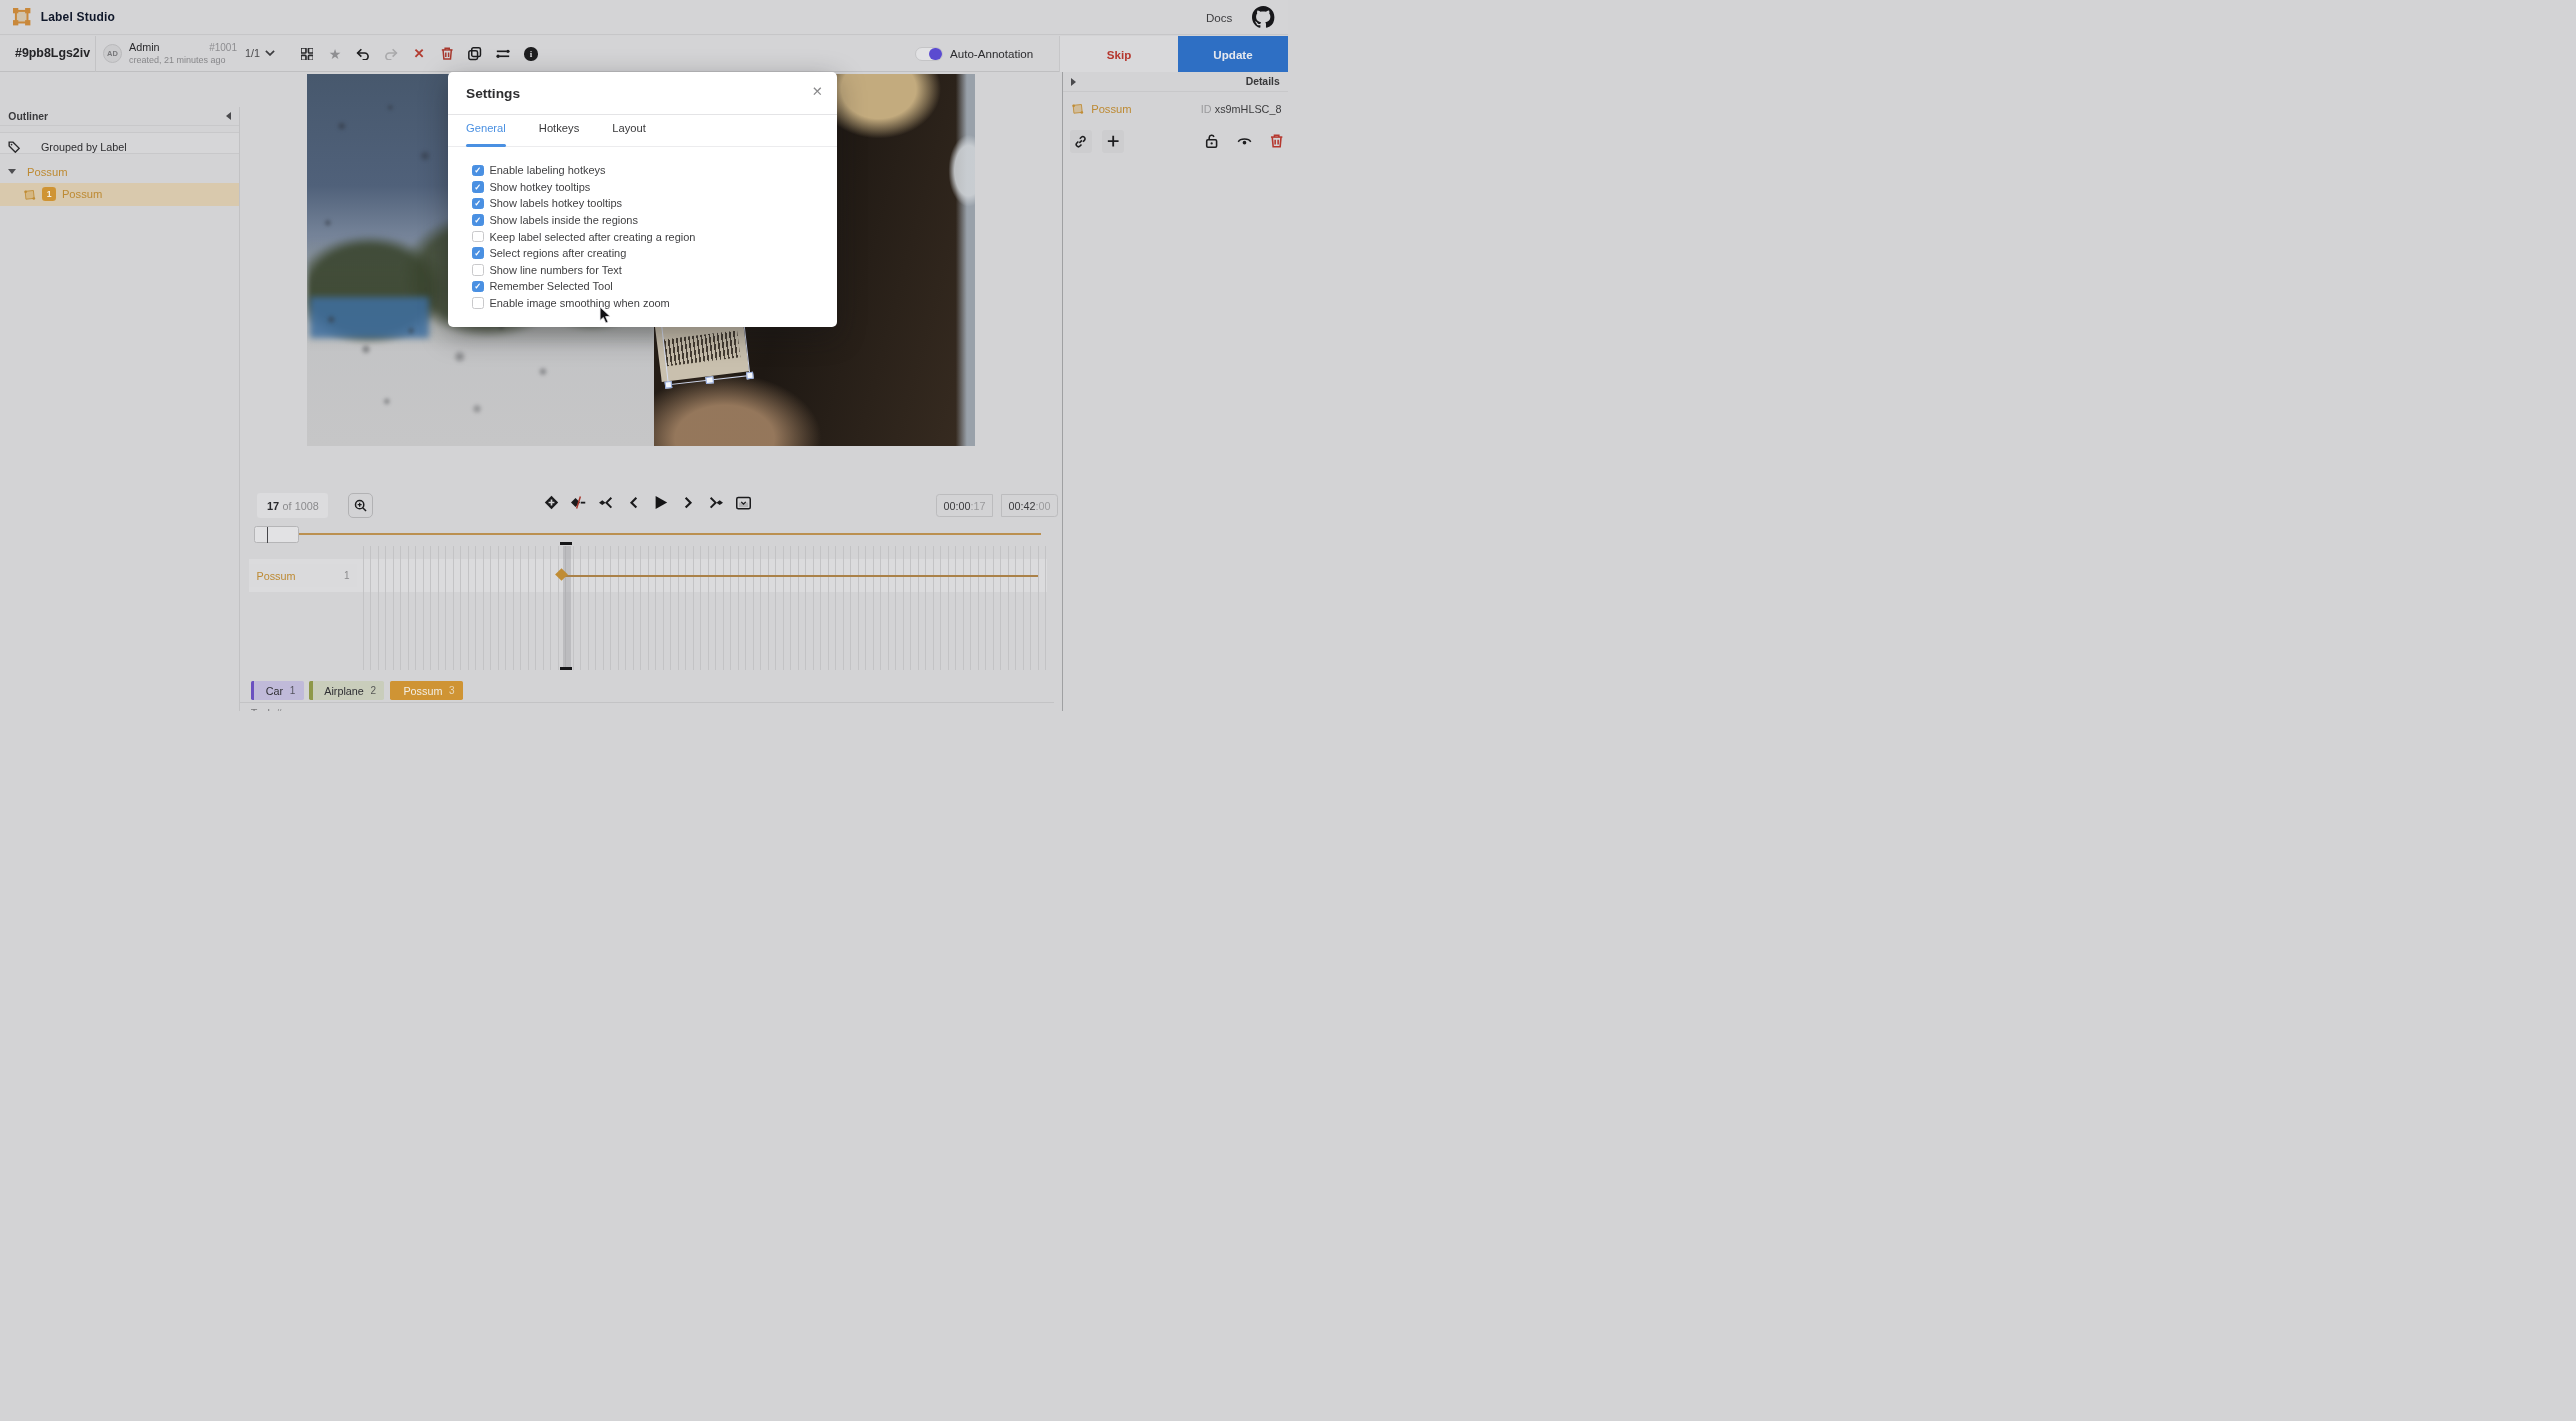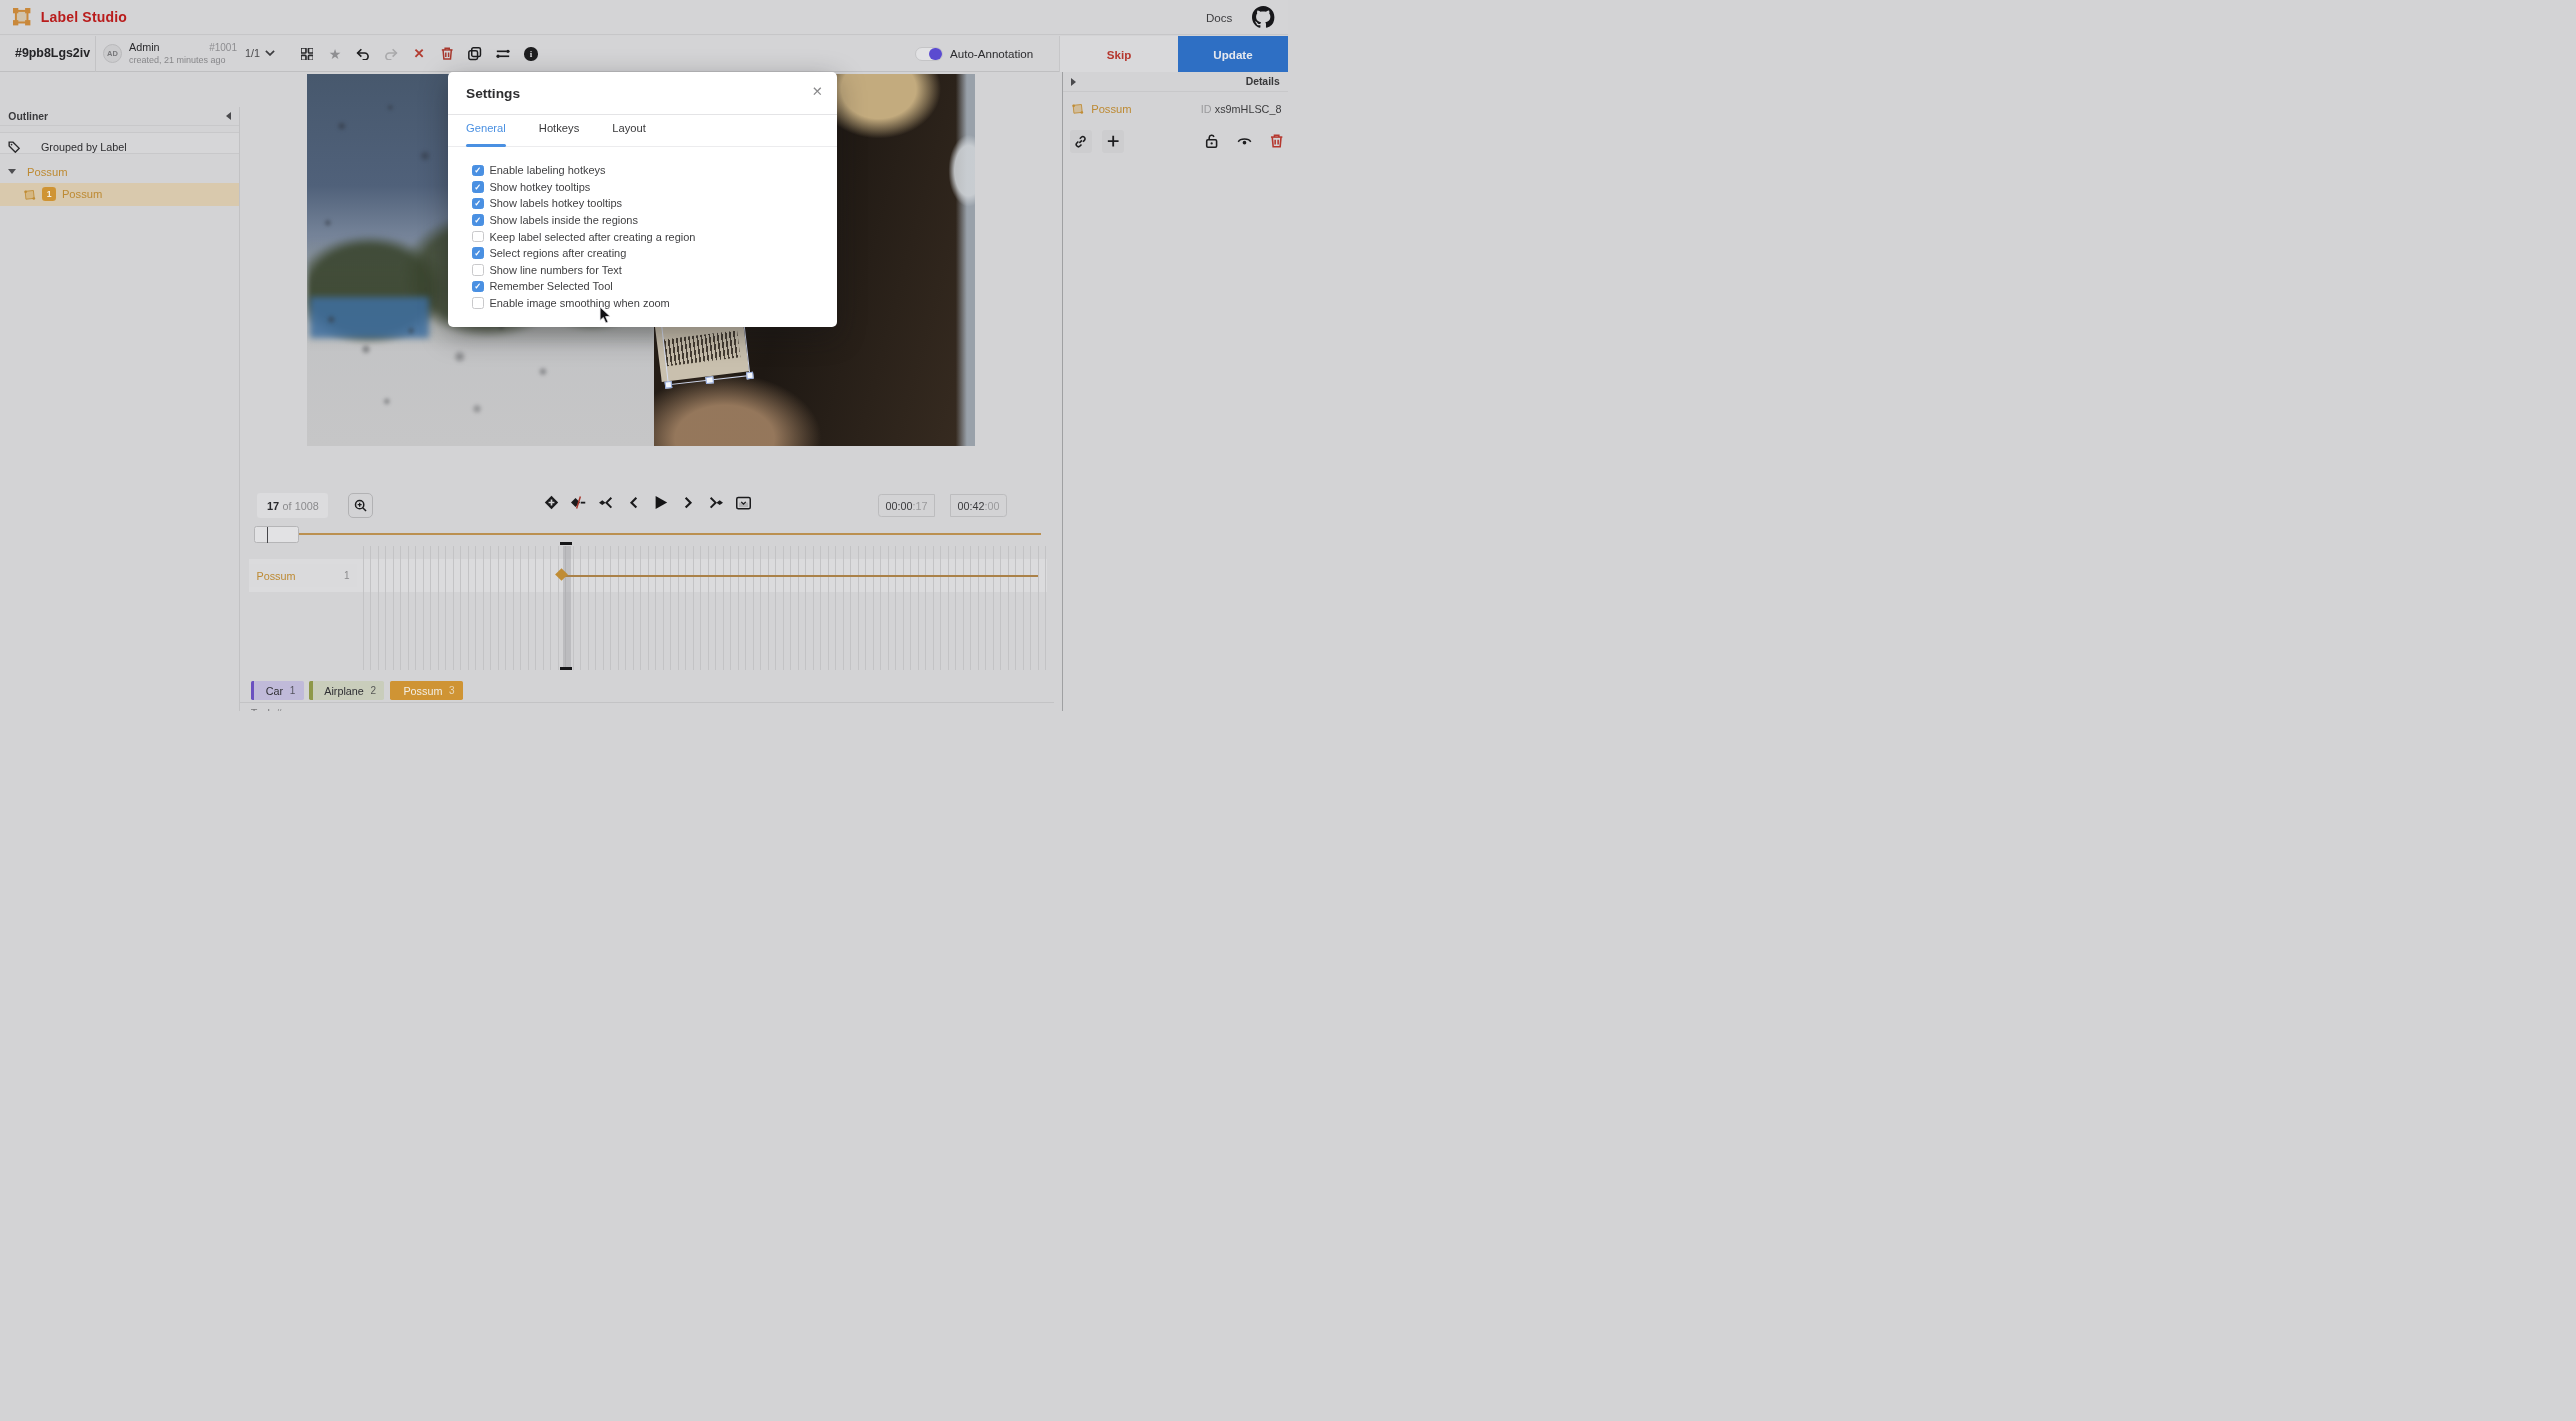--- a/index.html
+++ b/index.html
@@ -4,21 +4,21 @@
 <style>
   * { margin:0; padding:0; box-sizing:border-box; }
   html,body { width:1288px; height:711px; overflow:hidden; }
   body { font-family:"Liberation Sans", sans-serif; background:#d3d3d5; color:#222; position:relative; }
   svg { display:block; }
 
   
   .topbar { position:absolute; left:0; top:0; width:100%; height:35px; background:#d4d4d6;
             border-bottom:0.8px solid #c6c6c8; display:flex; align-items:center; padding:0 13.3px; z-index:10; }
   .logo { width:17.4px; height:17.4px; margin-right:10px; }
-  .app-title { font-size:14px; font-weight:bold; color:#b91c1c; letter-spacing:0.2px; }
+  .app-title { font-size:12px; font-weight:bold; color:#0f172a; letter-spacing:0.2px; }
   .topbar .spacer { flex:1; }
   .docs-link { font-size:11.6px; color:#3c3c3f; margin-right:20px; }
   .gh { width:22.4px; height:22.4px; }
 
   
   .taskbar { position:absolute; left:0; top:36px; width:100%; height:36px; background:#d4d4d6;
              border-bottom:0.8px solid #bfbfc1; z-index:10; }
   .task-id { position:absolute; left:15px; top:10px; font-size:12.4px; font-weight:bold; color:#242427; }
   .tb-divider { position:absolute; left:95px; top:0; width:0.8px; height:36px; background:#c3c3c5; }
   .avatar { position:absolute; left:103px; top:8.3px; width:19px; height:19px; border-radius:50%;
@@ -119,21 +119,21 @@
   
   .frame-box { position:absolute; left:17.4px; top:421px; width:71px; height:25px; background:#dcdcde;
                border-radius:3.3px; display:flex; align-items:center; justify-content:center; gap:3.3px; }
   .frame-cur { font-size:11px; font-weight:bold; color:#29292c; }
   .frame-dim { font-size:10.8px; color:#8b8b8d; }
   .zoom-btn { position:absolute; left:108px; top:421px; width:25px; height:25px; border:0.8px solid #b2b2b4;
               border-radius:5px; display:flex; align-items:center; justify-content:center; }
   .pb-controls { position:absolute; left:304px; top:423px; width:207px; display:flex;
                  align-items:center; justify-content:space-between; }
   .pb { width:15px; height:15px; display:flex; align-items:center; justify-content:center; }
-  .times { position:absolute; left:638px; top:422px; display:flex; gap:15px;border-radius:6px; }
+  .times { position:absolute; left:696px; top:422px; display:flex; gap:8px;border-radius:6px; }
   .time-box { width:57px; height:23px; border:0.8px solid #bcbcbe; display:flex; align-items:center;
               justify-content:center; font-size:10.8px; }
   .time-box:first-child { border-radius:3.3px 0 0 3.3px; }
   .time-box:last-child { border-radius:0 3.3px 3.3px 0; }
   .t-main { color:#3a3a3d; } .t-dim { color:#9a9a9c; }
 
   
   .scrub-line { position:absolute; left:15px; top:461px; width:786px; height:1.7px; background:#bb9050; }
   .scrub-handle { position:absolute; left:14px; top:454px; width:45px; height:17.4px; background:#e2e2e4;
                   border:0.8px solid #b5b5b7; border-radius:2.5px; }

